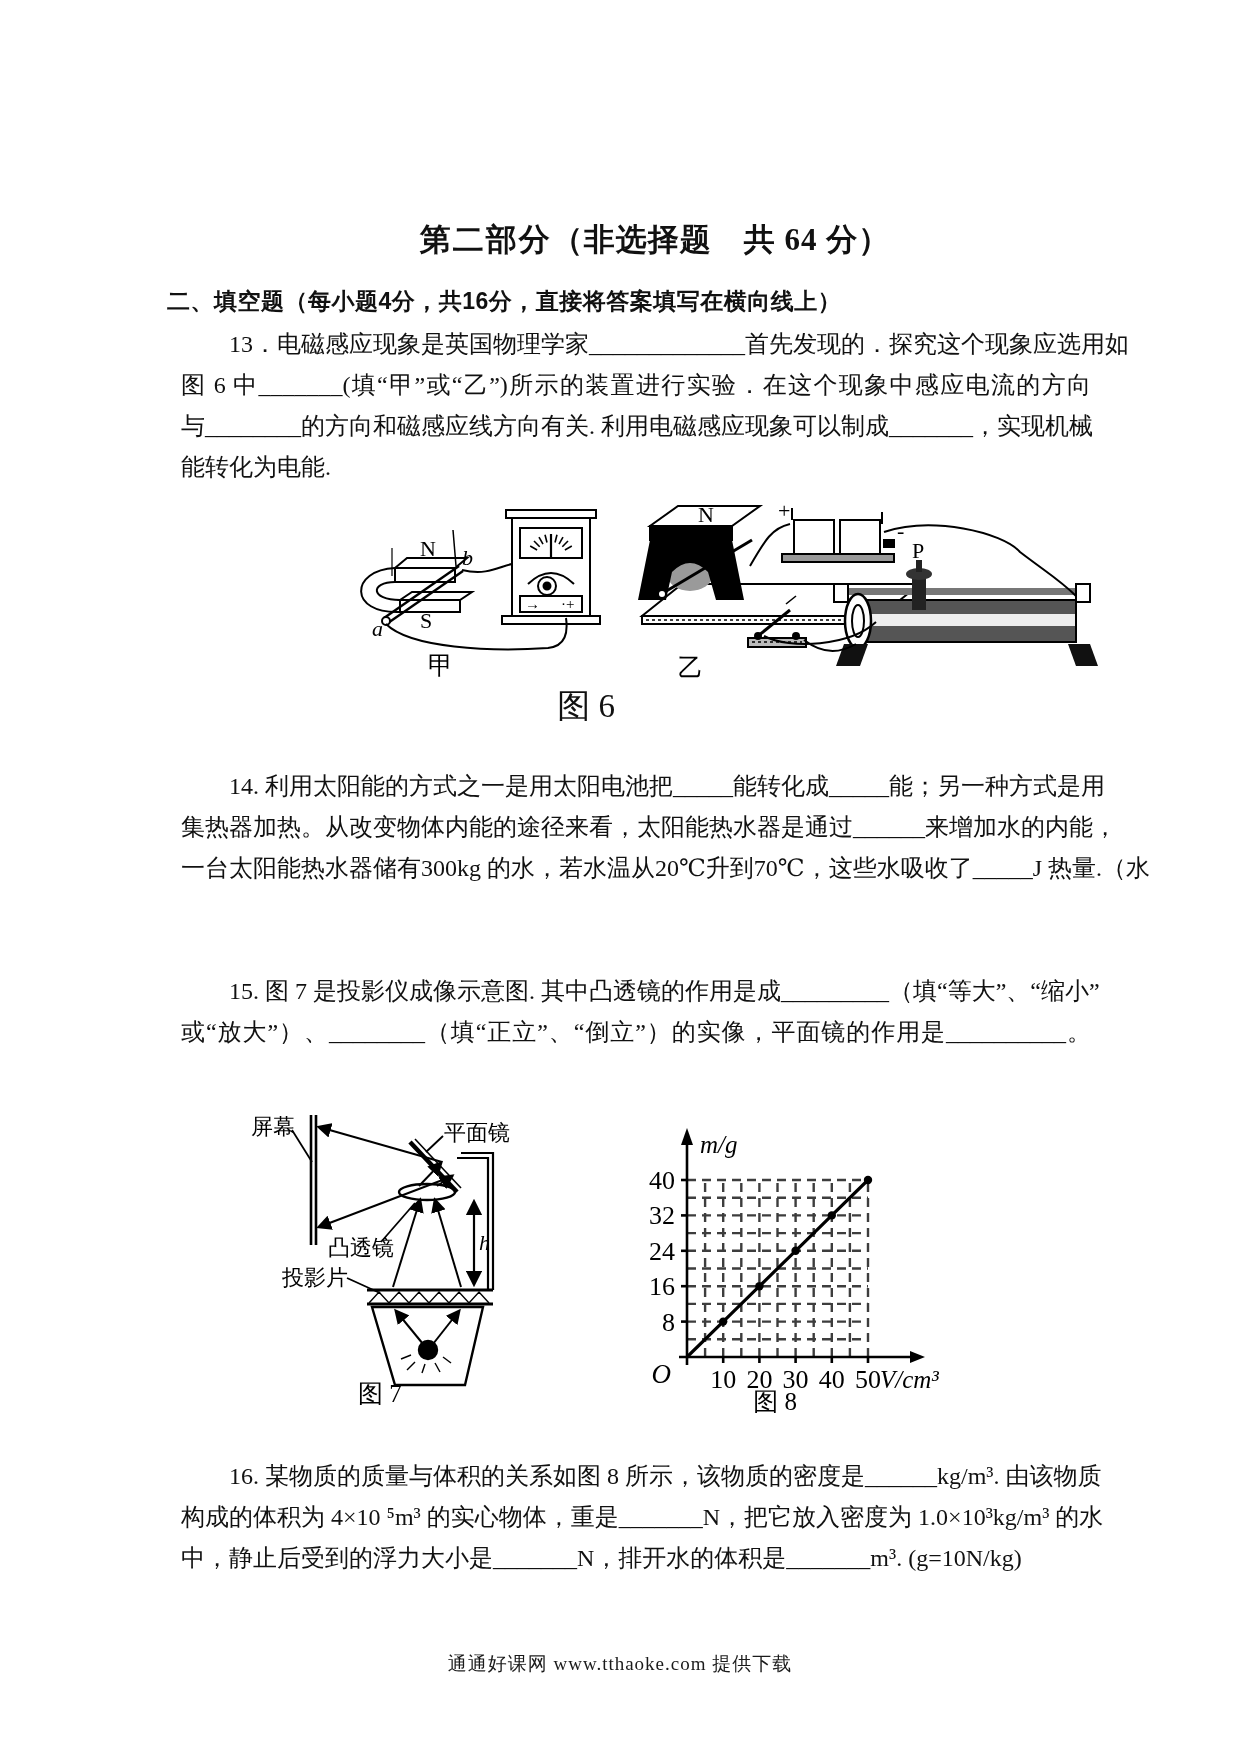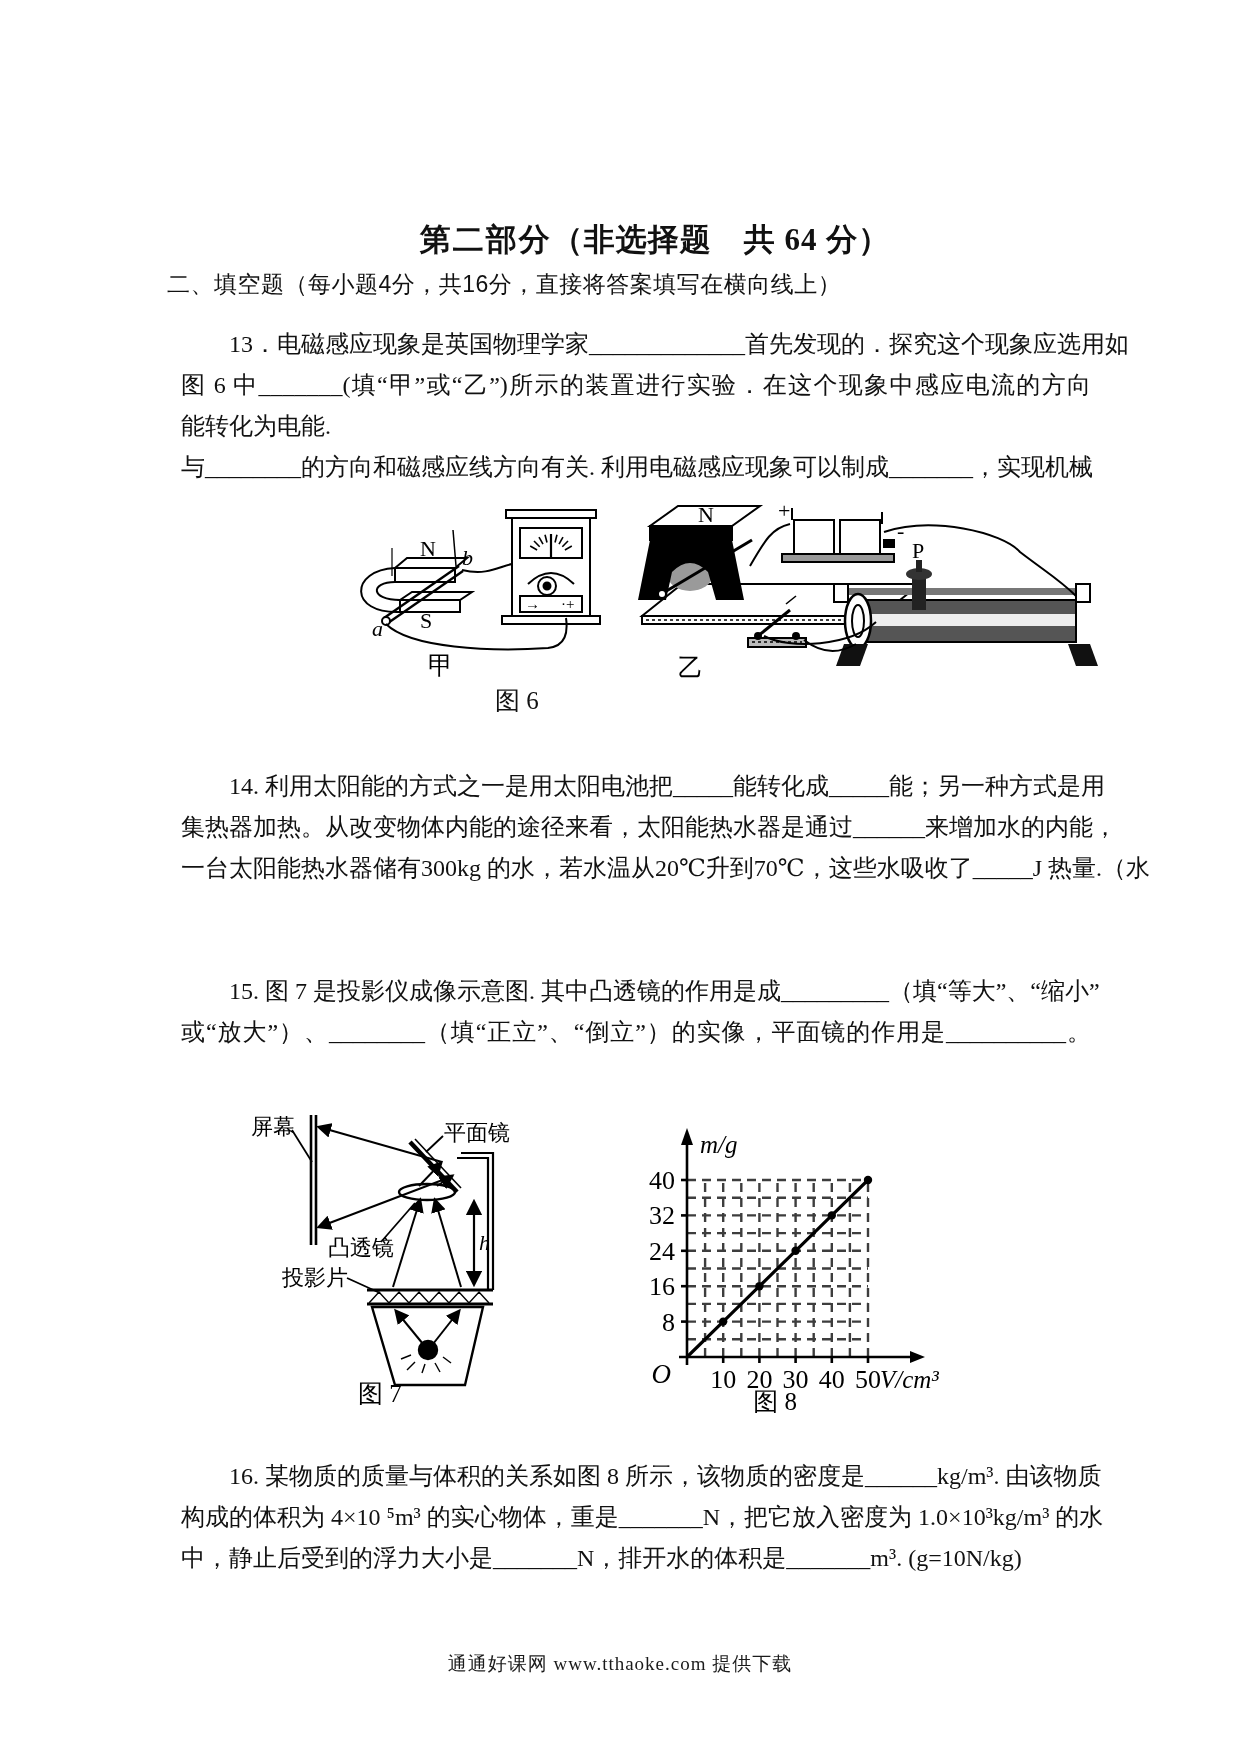--- a/index.html
+++ b/index.html
@@ -1,29 +1,29 @@
 <!DOCTYPE html>
 <html><head>
 <meta charset="utf-8">
 <style>
   html,body{margin:0;padding:0;background:#e8e8e8;}
   .page{position:relative;width:1240px;height:1754px;background:#ffffff;margin:0 auto;
         font-family:"Liberation Serif","DejaVu Serif",serif;color:#111;overflow:hidden;}
   .title{position:absolute;top:222px;left:0;width:100%;text-align:center;font-size:31px;line-height:36px;margin-left:35px;}
   .title .main{font-family:"Liberation Sans","DejaVu Sans",sans-serif;font-weight:bold;letter-spacing:2px;}
   .title .paren{font-weight:600;letter-spacing:1px;}
-  .section-heading{position:absolute;left:167px;top:269px;font-size:23px;font-weight:normal;
+  .section-heading{position:absolute;left:167px;top:286px;font-size:23px;font-weight:bold;
         font-family:"Liberation Sans","DejaVu Sans",sans-serif;letter-spacing:.5px;}
   .para{position:absolute;left:152px;width:910px;font-size:24px;margin-left:29px;}
   .para .line{height:41px;line-height:41px;white-space:nowrap;}
   .para .line:first-child{text-indent:2em;}
   .para .line.just{text-align:justify;text-align-last:justify;}
   .fig{position:absolute;}
   .fig svg{display:block;}
-  .caption{position:absolute;font-size:25px;text-align:left;}
+  .caption{position:absolute;font-size:33px;text-align:right;}
   .footer{position:absolute;top:1623px;left:0;width:100%;text-align:center;font-size:19px;letter-spacing:1px;color:#1a1a1a;margin-top:28px;}
   
   text{fill:#000;font-family:"Liberation Serif","DejaVu Serif",serif;}
   .flab{font-size:22px;}
   .ital{font-style:italic;}
   .big{font-size:25px;}
   .small{font-size:15px;}
   
   .grid{stroke:#3d3d3d;stroke-width:2.4;stroke-dasharray:9 6;}
   .axis{stroke:#000;stroke-width:2.6;}
@@ -40,22 +40,22 @@
 
   <div class="title">
     <span class="main">第二部分</span><span class="paren">（非选择题　共 64 分）</span>
   </div>
 
   <div class="section-heading">二、填空题（每小题4分，共16分，直接将答案填写在横向线上）</div>
 
   <div class="para" style="top:324px">
       <div class="line just">13．电磁感应现象是英国物理学家_____________首先发现的．探究这个现象应选用如</div>
       <div class="line just">图 6 中_______(填“甲”或“乙”)所示的装置进行实验．在这个现象中感应电流的方向</div>
+      <div class="line just">与________的方向和磁感应线方向有关. 利用电磁感应现象可以制成_______，实现机械</div>
       <div class="line">能转化为电能.</div>
-      <div class="line just">与________的方向和磁感应线方向有关. 利用电磁感应现象可以制成_______，实现机械</div>
     </div>
 
   <div class="fig" style="left:320px;top:448px">
     <svg width="790" height="235" viewBox="0 0 790 235">
 
       <g stroke="#000" fill="none" stroke-width="2">
 
         <path d="M75,120 C30,122 28,166 80,164"></path>
         <path d="M75,134 C50,134 50,152 80,152"></path>
         <polygon points="75,120 135,120 147,110 87,110" fill="#fff"></polygon>

